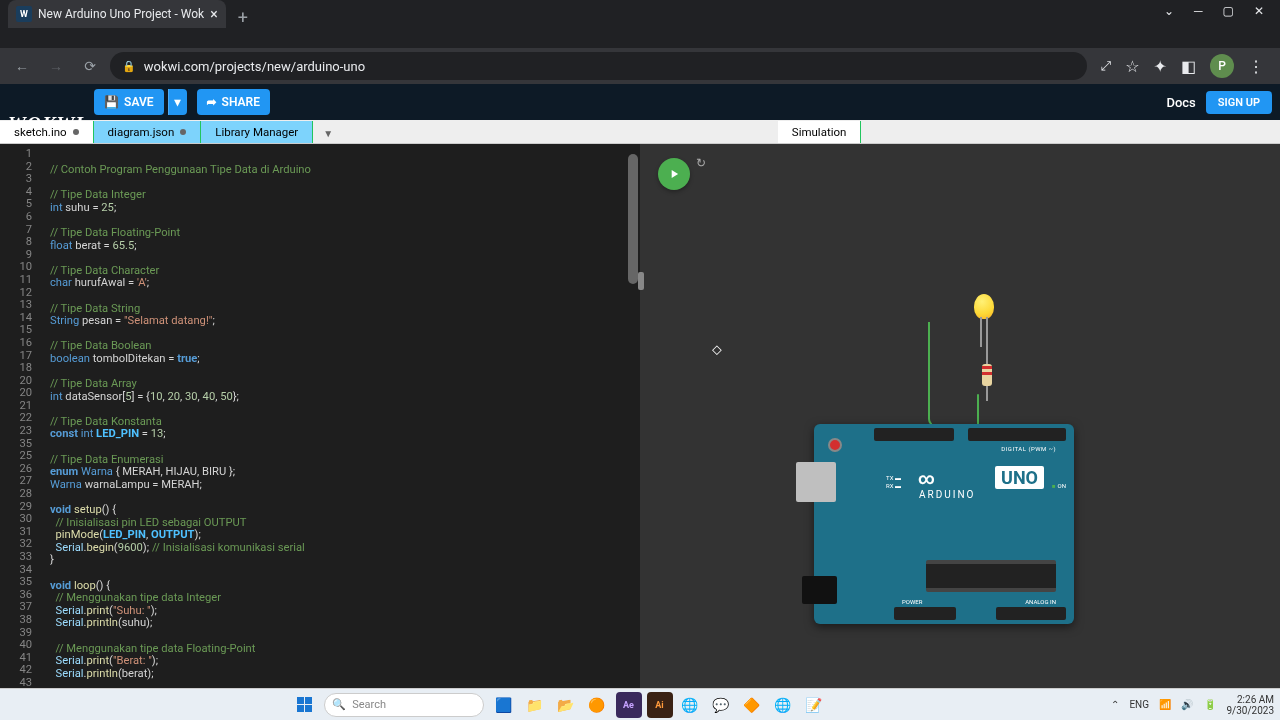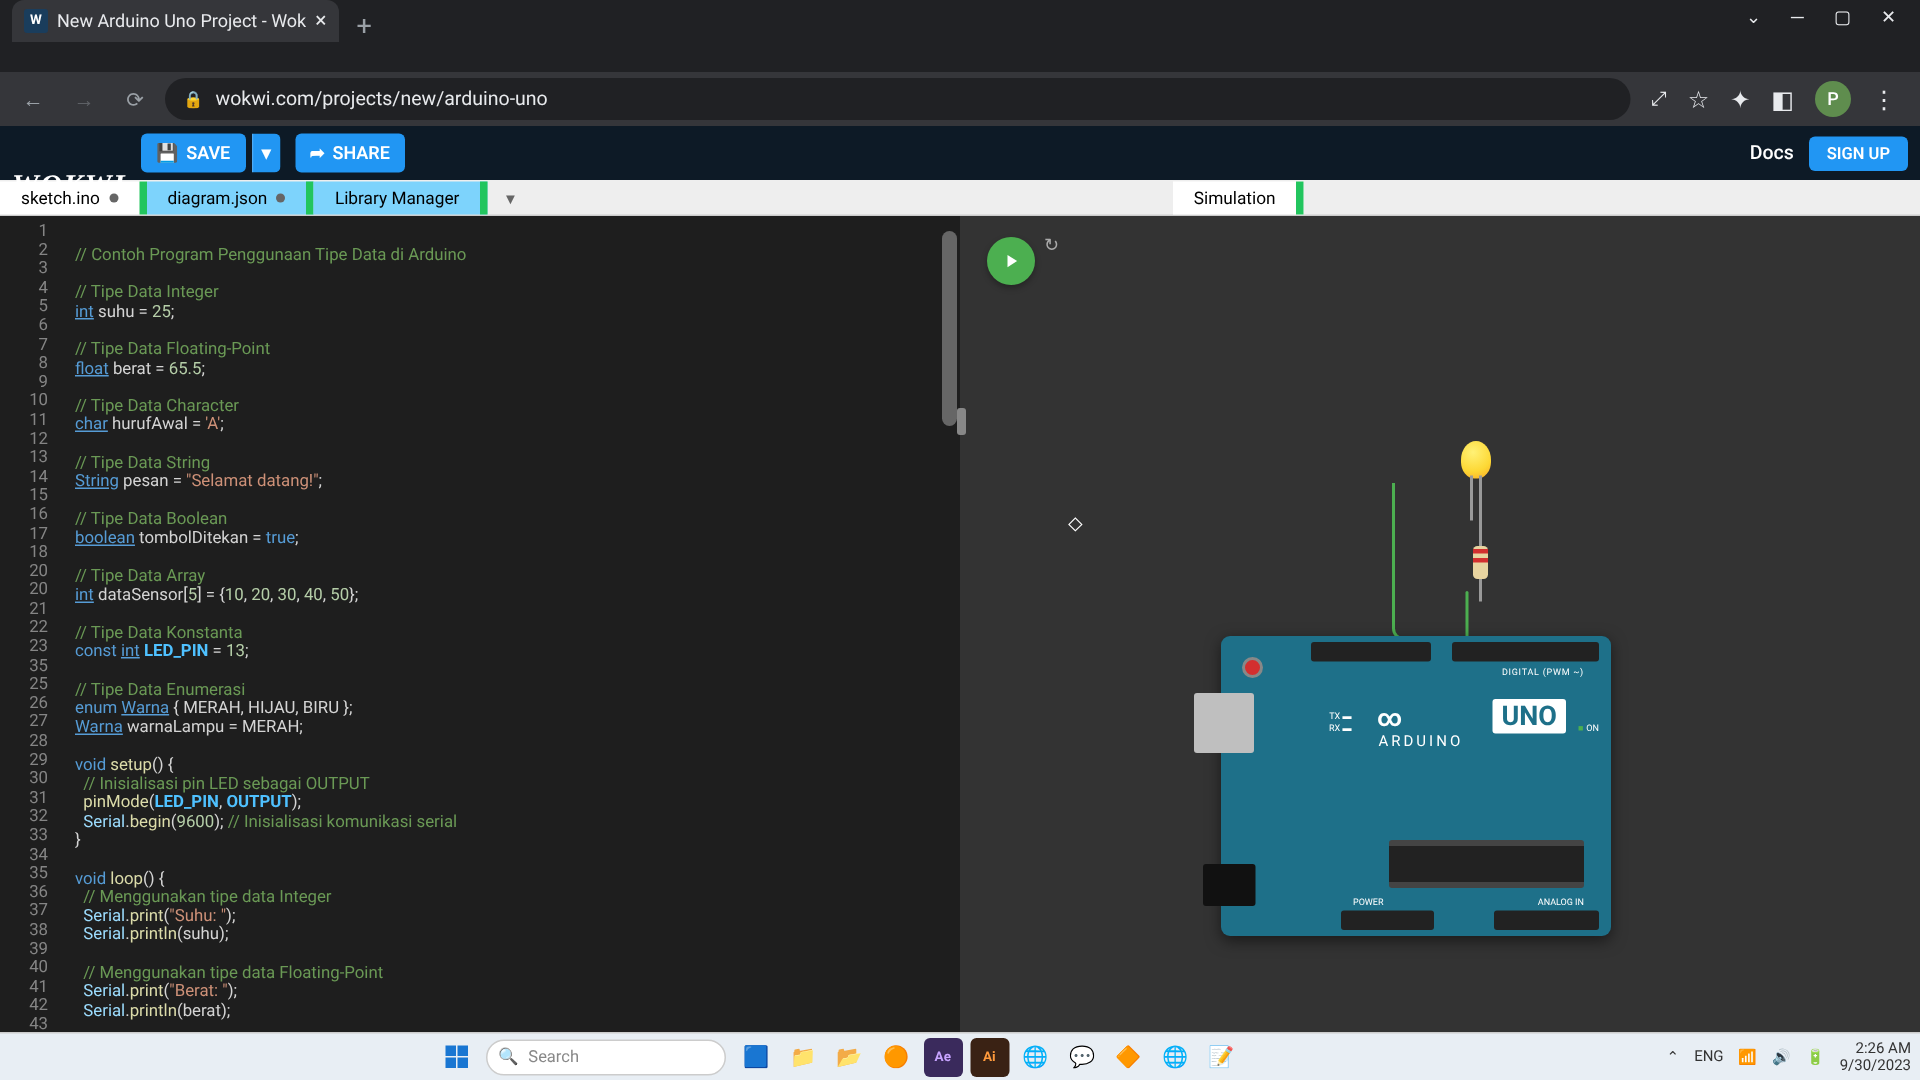--- a/index.html
+++ b/index.html
@@ -28,34 +28,34 @@
 .btn { border: none; border-radius: 4px; height: 26px; display: flex; align-items: center; gap: 5px; padding: 0 10px; font-size: 12px; font-weight: 600; cursor: pointer; }
 .btn-save { background: #2196f3; color: #fff; }
 .btn-save-drop { background: #2196f3; color: #fff; padding: 0 6px; border-left: 1px solid rgba(255,255,255,0.2); border-radius: 0 4px 4px 0; margin-left: -6px; }
 .btn-share { background: #2196f3; color: #fff; }
 .spacer { flex: 1; }
 .docs-link { color: #fff; font-size: 13px; font-weight: 500; cursor: pointer; }
 .btn-signup { background: #2196f3; color: #fff; border-radius: 4px; padding: 5px 12px; font-size: 11px; font-weight: 600; cursor: pointer; }
 
 
 .tab-row { background: #eee; height: 24px; display: flex; align-items: flex-end; border-bottom: 1px solid #ccc; }
-.app-tab { background: #fff; border-right: 5px solid #22c55e; padding: 4px 14px; font-size: 11.5px; display: flex; align-items: center; gap: 6px; cursor: pointer; }
+.app-tab { background: #fff; border-right: 1px solid #22c55e; padding: 4px 14px; font-size: 11.5px; display: flex; align-items: center; gap: 6px; cursor: pointer; }
 .app-tab.inactive { background: #7dd3fc; }
 .dirty-dot { width: 6px; height: 6px; border-radius: 50%; background: #666; display: inline-block; }
 .tab-menu-arrow { padding: 4px 10px; color: #666; font-size: 10px; cursor: pointer; }
 
 
 .main { display: flex; height: calc(720px - 48px - 36px - 36px - 24px - 32px); }
 .editor-pane { width: 640px; background: #1e1e1e; color: #d4d4d4; font-family: Consolas, "Courier New", monospace; font-size: 11.2px; line-height: 12.6px; overflow: hidden; position: relative; }
 .code-block { display: flex; }
 .gutter { width: 42px; text-align: right; color: #858585; padding: 4px 10px 4px 4px; user-select: none; }
 .code { flex: 1; padding: 20px 8px; white-space: pre; }
 .c-comment { color: #6a9955; }
-.c-keyword { color: #569cd6; }
-.c-type { color: #569cd6; text-decoration: underline; }
+.c-keyword { color: #569cd6; font-weight: bold; }
+.c-type { color: #569cd6; }
 .c-number { color: #b5cea8; }
 .c-string { color: #ce9178; }
 .c-func { color: #dcdcaa; }
 .c-ident { color: #9cdcfe; }
 .c-const { color: #4fc1ff; font-weight: bold; }
 
 .sim-pane { flex: 1; background: #333; position: relative; display:flex; flex-direction:column; }
 .canvas-area { flex:1; position: relative; }
 
 .play-btn { position: absolute; top: 14px; left: 14px; width: 32px; height: 32px; background: #4caf50; border-radius: 50%; display: flex; align-items: center; justify-content: center; cursor: pointer; color: #fff; box-shadow: 0 2px 4px rgba(0,0,0,0.3); }

